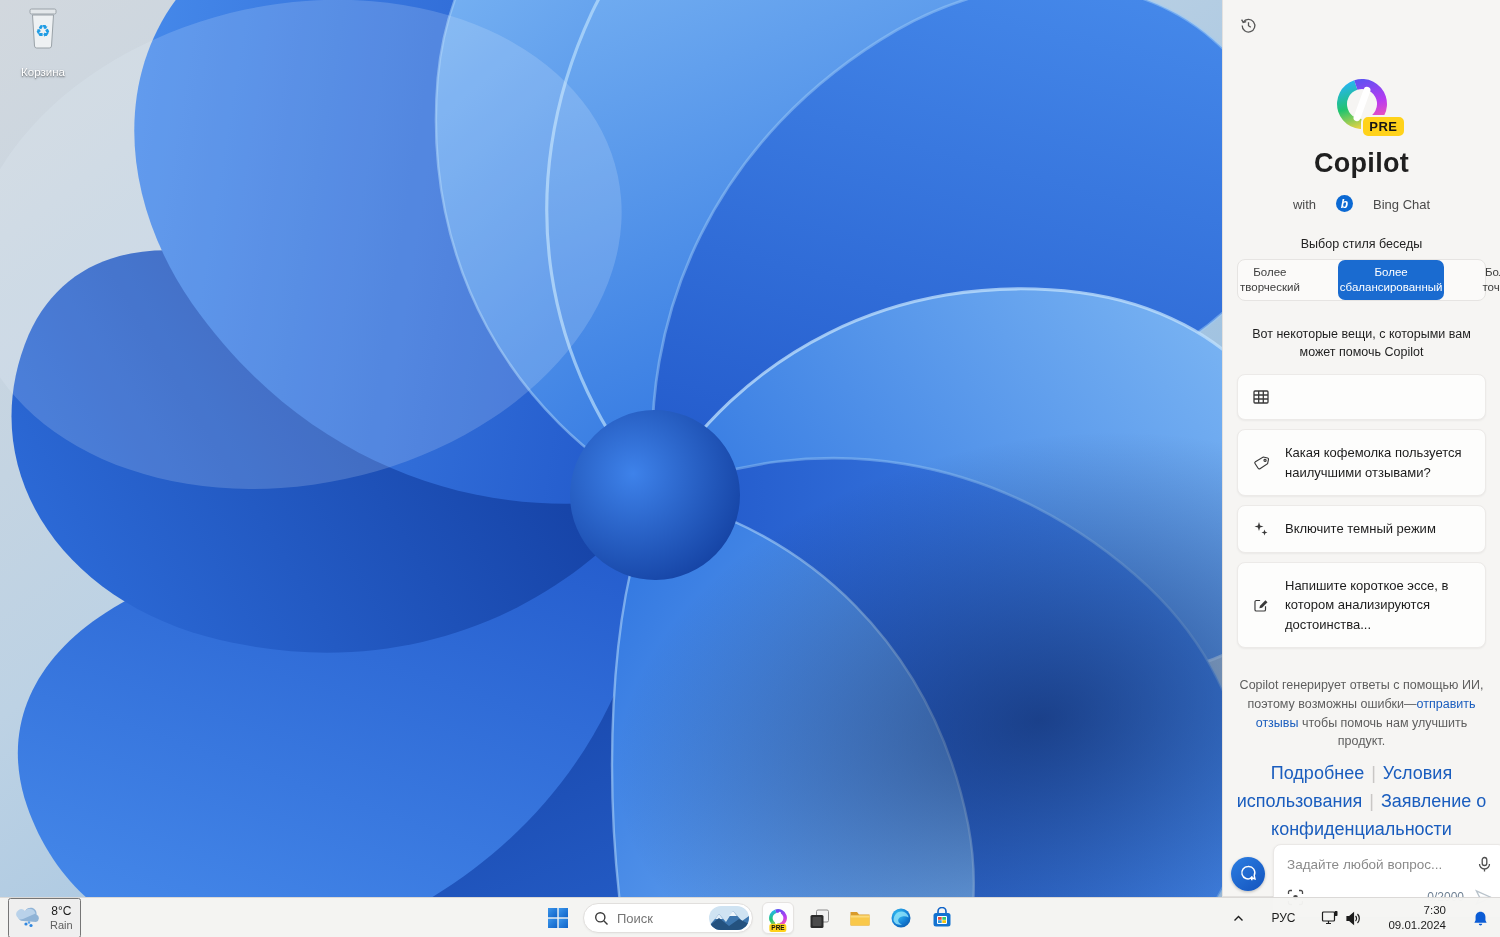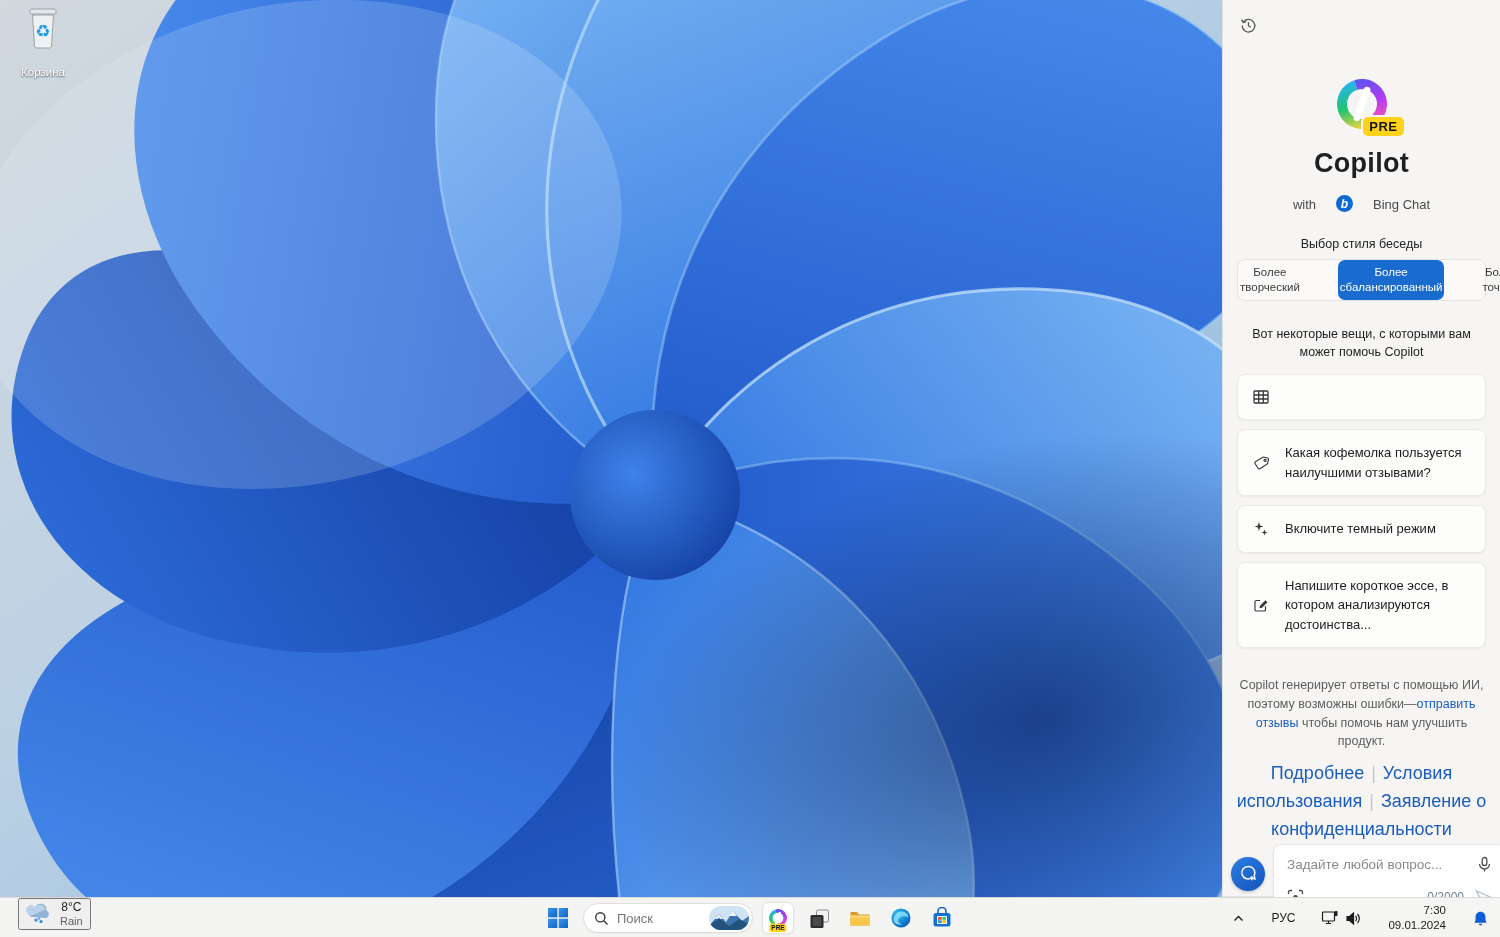--- a/index.html
+++ b/index.html
@@ -70,21 +70,21 @@
   .char-counter { margin-left:auto; font-size:12px; color:#6d7f92; }
   .send-btn, .scan-btn, .mic-btn { border:none; background:transparent; padding:0; cursor:pointer;
     display:flex; align-items:center; justify-content:center; }
   .send-btn { margin-left:10px; color:#b9c3cb; }
   .scan-btn { color:#4a4a4a; }
   .mic-btn { color:#4f4f4f; }
 
   
   #taskbar { position:absolute; left:0; bottom:0; width:1500px; height:40px;
     background:rgba(245,245,243,.97); border-top:1px solid #dbd9d7; }
-  .tb-left { position:absolute; left:18px; top:0; height:32px; display:flex; align-items:center; gap:8px;
+  .tb-left { position:absolute; left:8px; top:0; height:40px; display:flex; align-items:center; gap:8px;
     cursor:pointer; padding:0 6px; }
   .weather-text { line-height:1.15; }
   .weather-temp { font-size:12px; color:#1c1c1c; }
   .weather-cond { font-size:11px; color:#5f5f5f; }
   .tb-center { position:absolute; left:50%; top:0; height:40px; transform:translateX(-50%);
     display:flex; align-items:center; gap:9px; }
   .tb-btn { width:32px; height:32px; border:none; background:transparent; border-radius:6px;
     display:flex; align-items:center; justify-content:center; cursor:pointer; position:relative; }
   .tb-btn.active { background:#fdfdfd; border:1px solid #e5e3e1; box-shadow:0 1px 2px rgba(0,0,0,.06); }
   .search-pill { display:flex; align-items:center; height:30px; width:170px; background:#ffffff;

